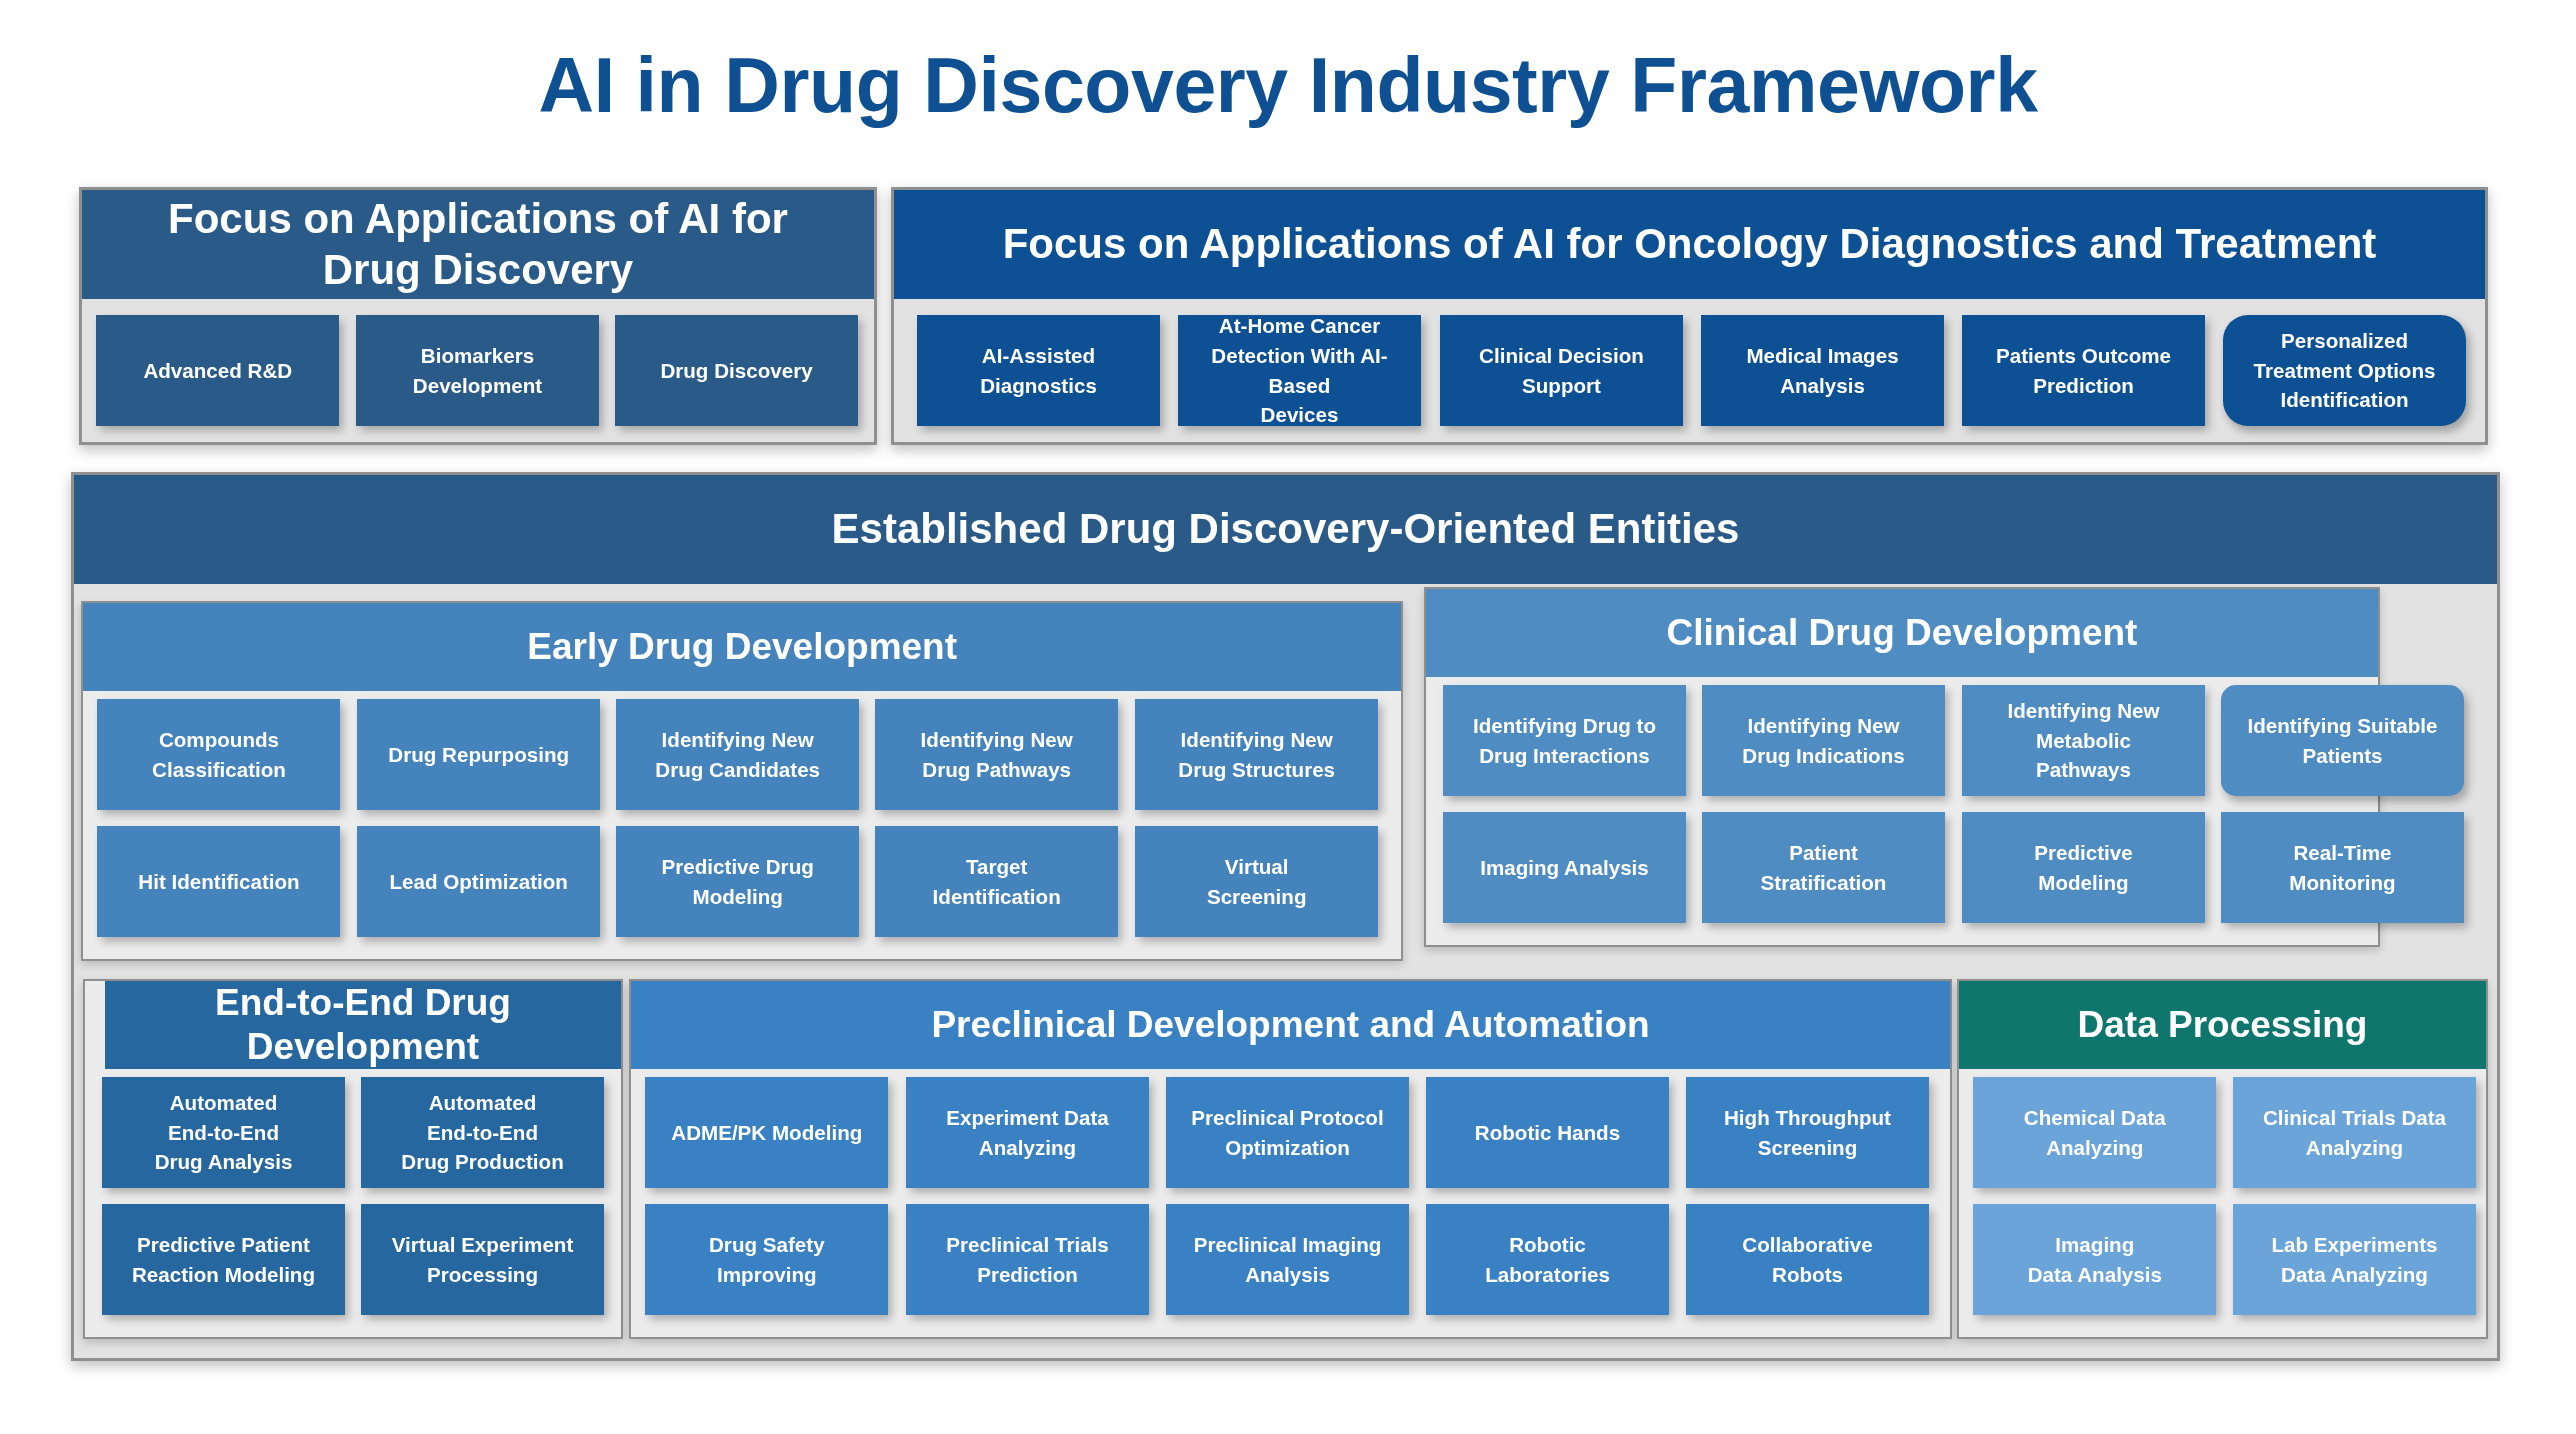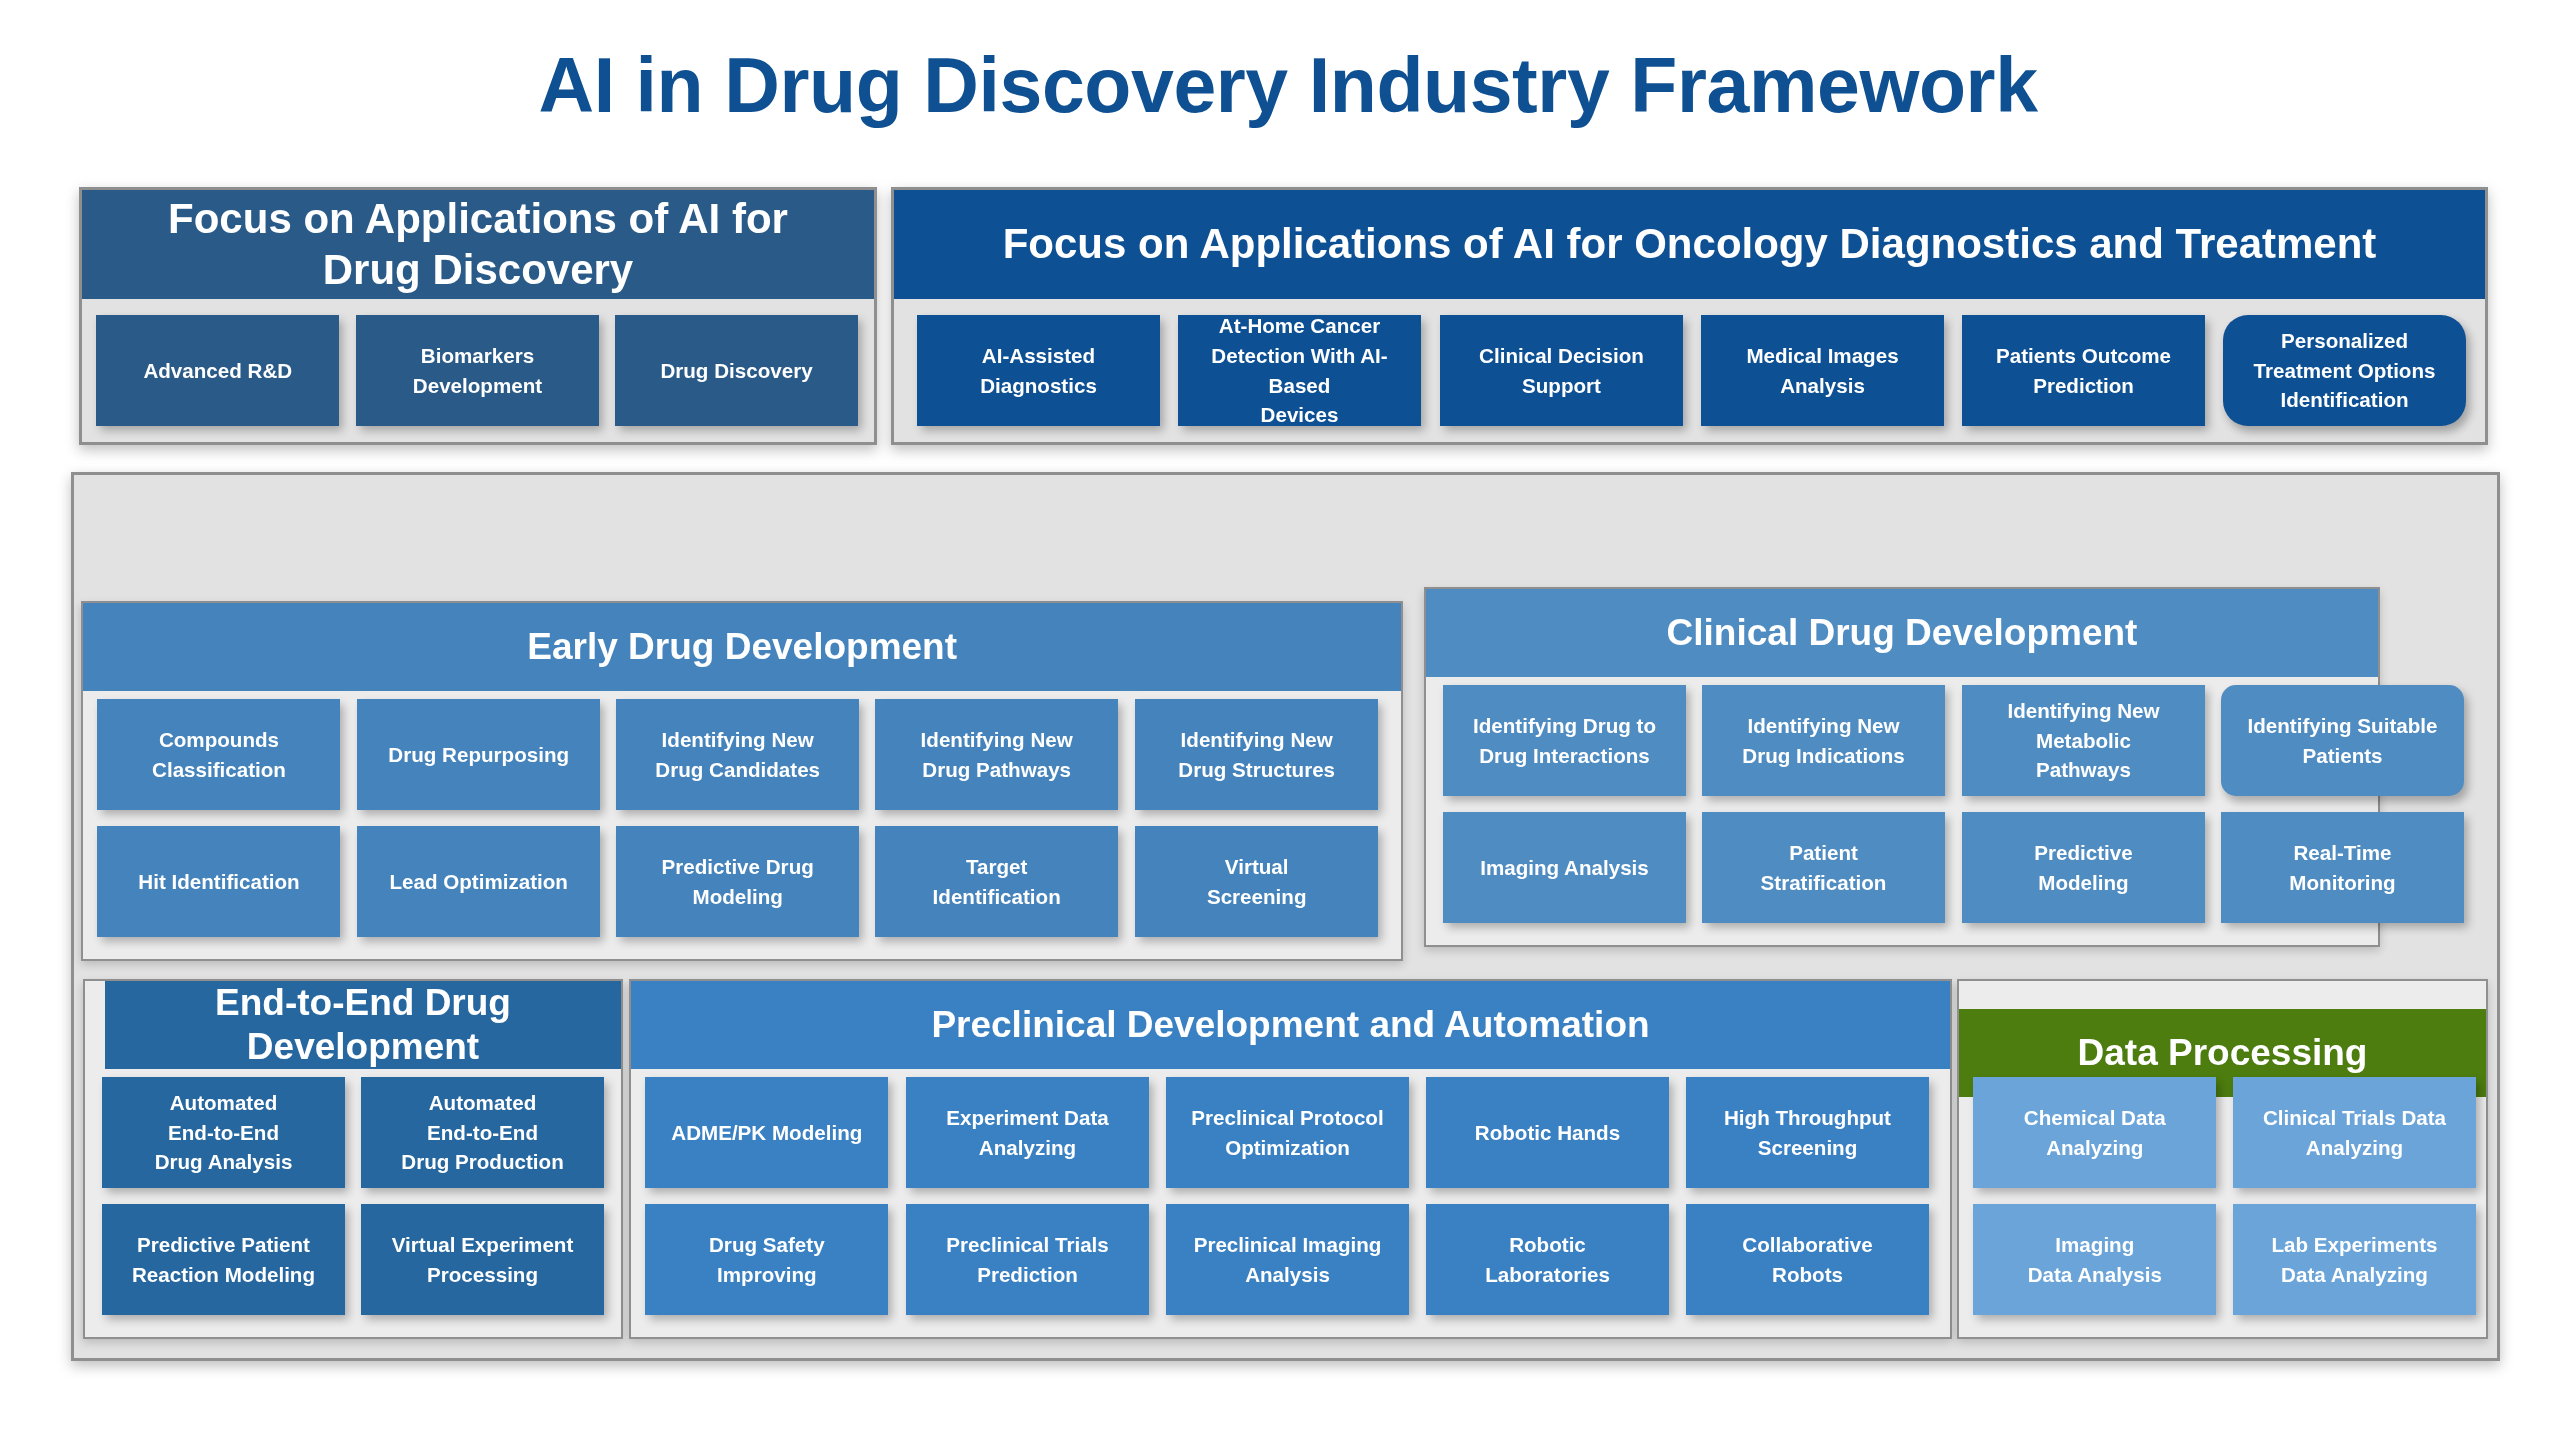--- a/index.html
+++ b/index.html
@@ -65,20 +65,23 @@
 Analysis</div>
       <div class="tile" style="left: 1068px; top: 125px; background: rgb(13, 80, 147);">Patients Outcome
 Prediction</div>
       <div class="tile" style="left: 1329px; top: 125px; background: rgb(13, 80, 147); border-radius: 25px;">Personalized
 Treatment Options
 Identification</div>
     </div>
 </div>
 
 <div class="panel" style="left:71px; top:472px; width:2429px; height:889px;">
+  <div class="hdr" style="height:109px; background:#2a5b88; font-size:42px;">
+    <span>Established Drug Discovery-Oriented Entities</span>
+  </div>
 
   <div class="panel inner" style="left:7.2px; top:126px; width:1322px; height:360px;">
     <div class="hdr" style="height:88px; background:#4483bb; font-size:37px;">
       <span>Early Drug Development</span>
     </div>
     <div style="position:absolute;left:0;top:0;">
         <div class="tile" style="left: 14.3px; top: 96px; background: rgb(68, 131, 187);">Compounds
 Classification</div>
         <div class="tile" style="left: 274px; top: 96px; background: rgb(68, 131, 187);">Drug Repurposing</div>
         <div class="tile" style="left: 533px; top: 96px; background: rgb(68, 131, 187);">Identifying New
@@ -160,21 +163,21 @@
         <div class="tile" style="left: 535px; top: 223px; background: rgb(58, 129, 195);">Preclinical Imaging
 Analysis</div>
         <div class="tile" style="left: 795px; top: 223px; background: rgb(58, 129, 195);">Robotic
 Laboratories</div>
         <div class="tile" style="left: 1055px; top: 223px; background: rgb(58, 129, 195);">Collaborative
 Robots</div>
       </div>
   </div>
 
   <div class="panel inner" style="left:1883px; top:504px; width:531px; height:360px;">
-    <div class="hdr" style="height:88px; background:#4d7c0f; font-size:37px;margin-top:28px;">
+    <div class="hdr" style="height:88px; background:#0f766e; font-size:37px;">
       <span>Data Processing</span>
     </div>
     <div style="position:absolute;left:0;top:0;">
         <div class="tile" style="left: 14.3px; top: 96px; background: rgb(106, 164, 217);">Chemical Data
 Analyzing</div>
         <div class="tile" style="left: 274px; top: 96px; background: rgb(106, 164, 217);">Clinical Trials Data
 Analyzing</div>
         <div class="tile" style="left: 14.3px; top: 223px; background: rgb(106, 164, 217);">Imaging
 Data Analysis</div>
         <div class="tile" style="left: 274px; top: 223px; background: rgb(106, 164, 217);">Lab Experiments

